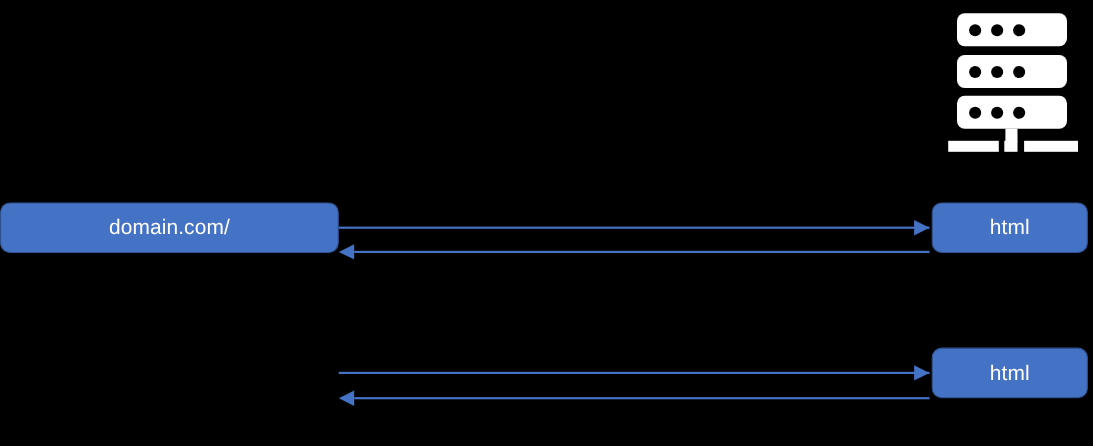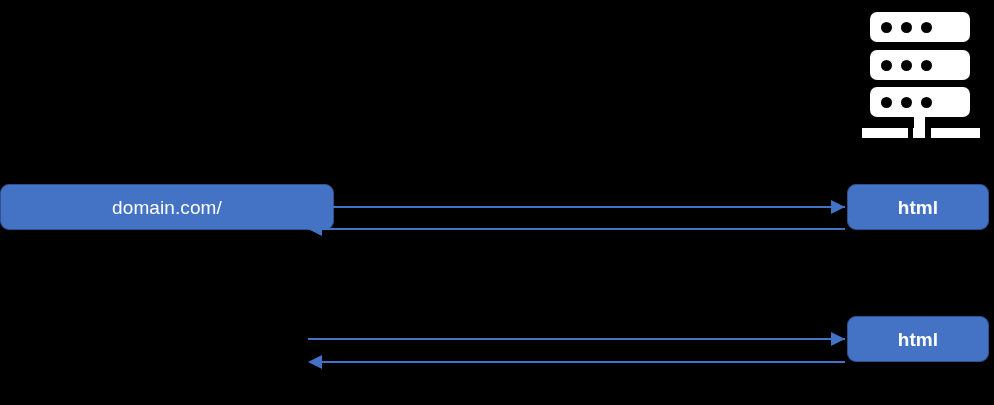--- a/index.html
+++ b/index.html
@@ -25,23 +25,23 @@
     border-radius: 9px;
     display: flex;
     align-items: center;
     justify-content: center;
     color: #FFFFFF;
     font-size: 19px;
     line-height: 1;
     letter-spacing: 0.1px;
     white-space: nowrap;
   }
-  .node.bold { font-weight: bold; font-size: 19px; }
+  .node.bold { font-weight: normal; font-size: 19px; }
 
-  .node-url-home  { left: 0px;   top: 184px; width: 334px; height: 46px; }
+  .node-url-home  { left: 0px;   top: 184px; width: 308px; height: 46px; }
   .node-html-top  { left: 847px; top: 184px; width: 142px; height: 46px; }
   .node-url-news  { left: 0px;   top: 316px; width: 308px; height: 46px; }
   .node-html-bot  { left: 847px; top: 316px; width: 142px; height: 46px; }
 
   
   .conn {
     position: absolute;
     height: 2px;
     background: #4472C4;
   }

